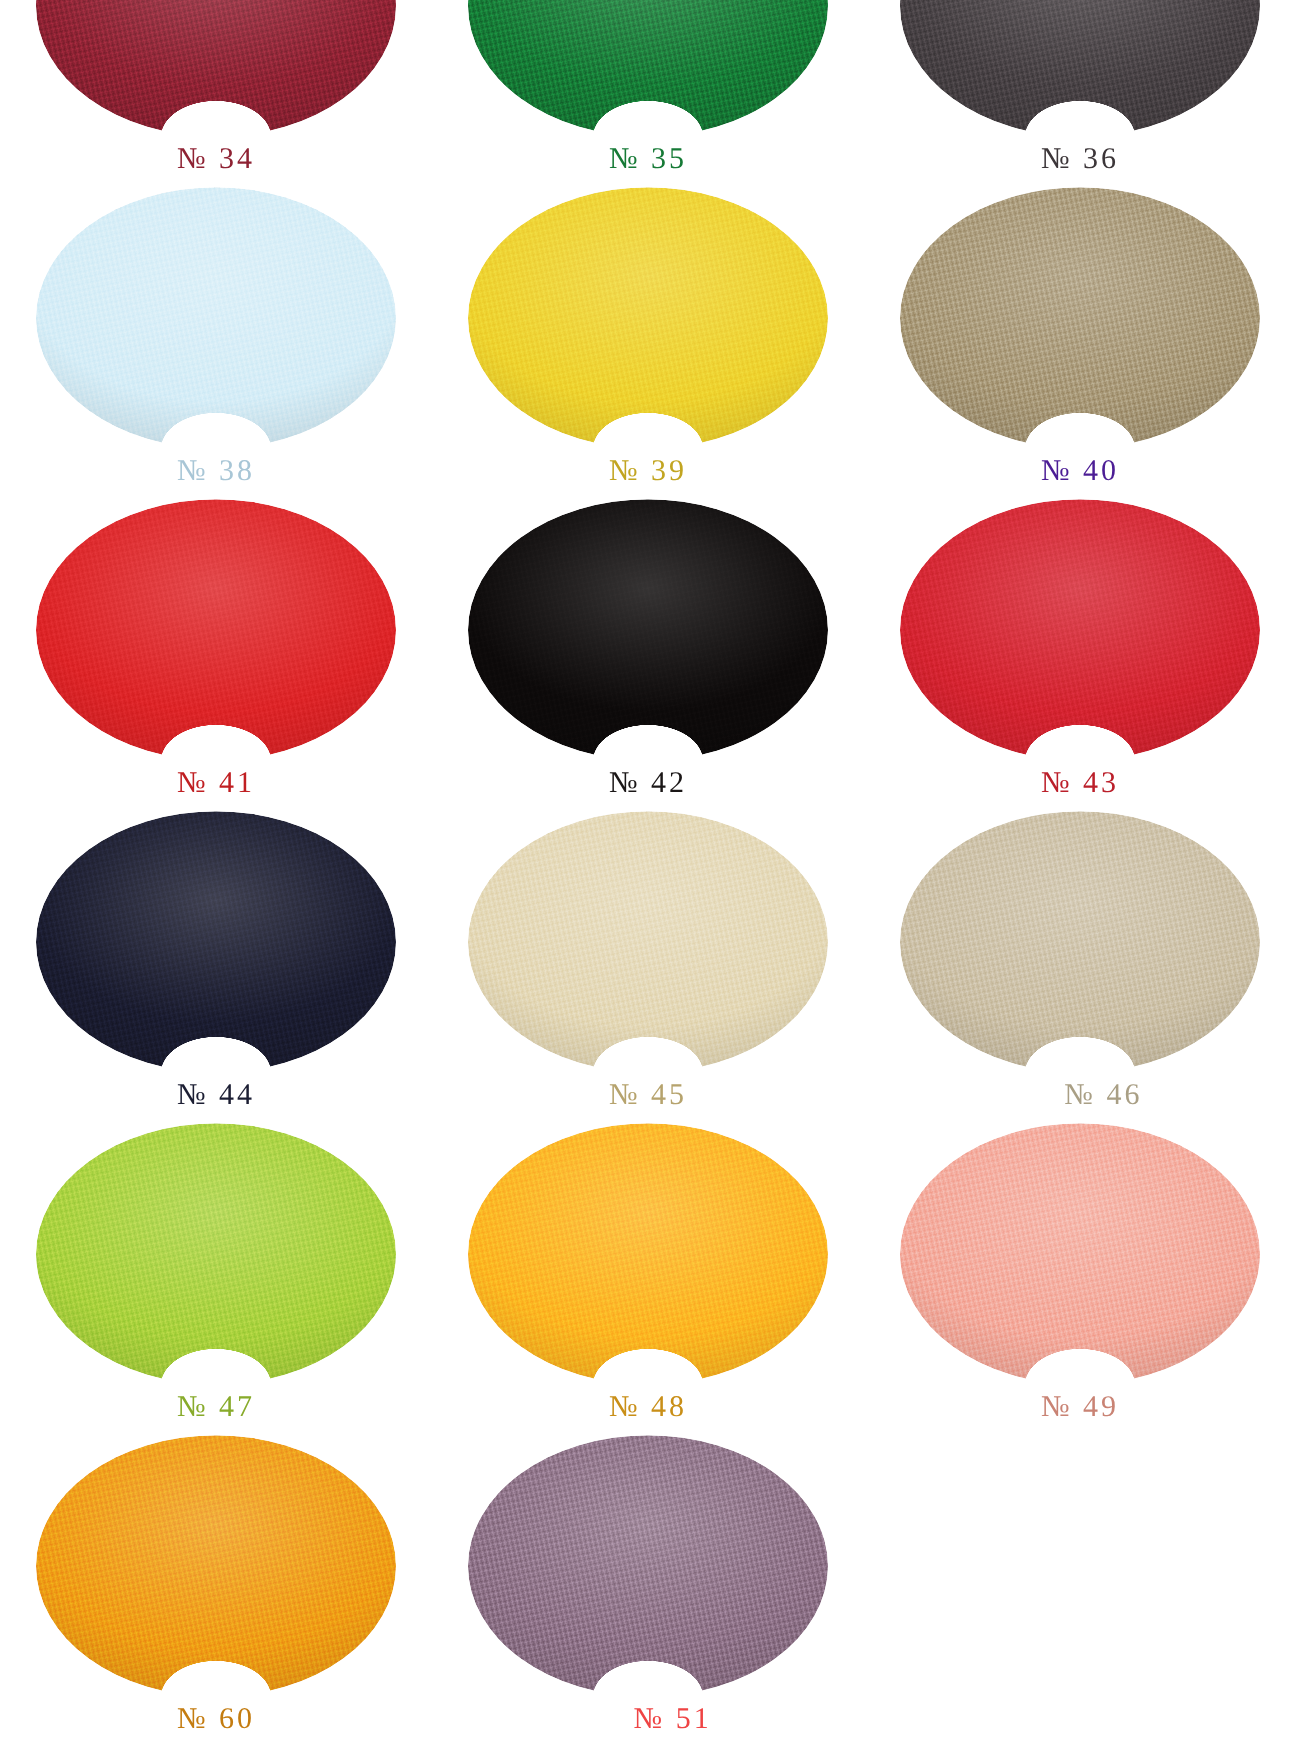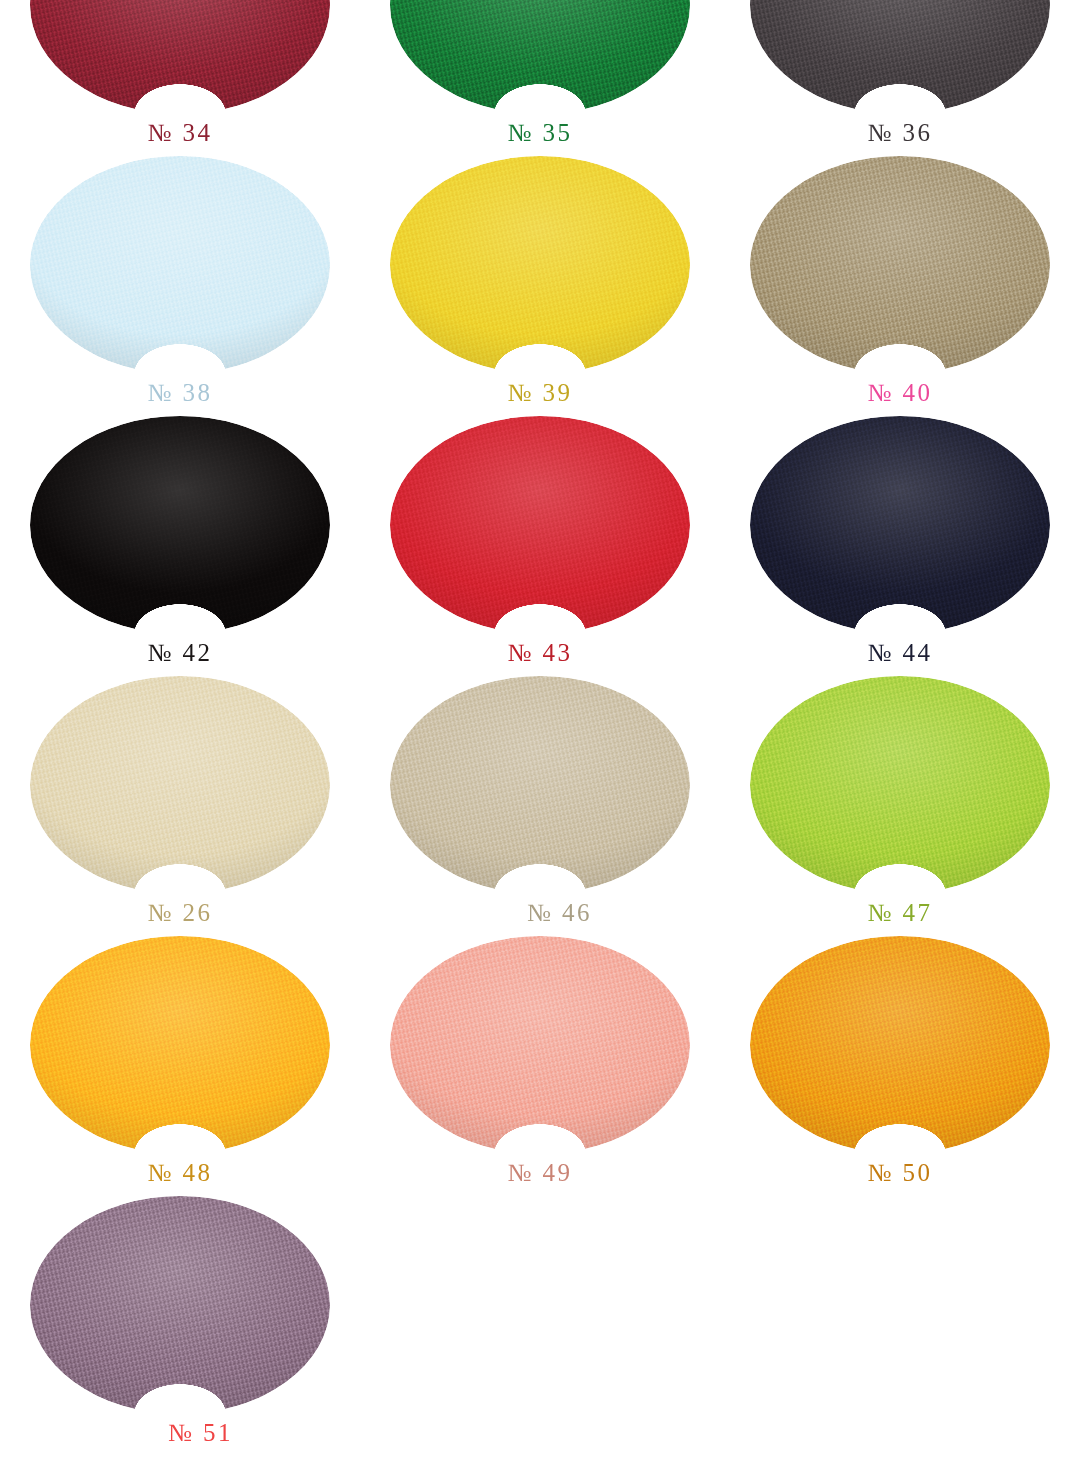--- a/index.html
+++ b/index.html
@@ -166,21 +166,30 @@
         </div>
         <div class="chip-label" style="color: rgb(194, 165, 33);">№ 39</div>
       </div>
       <div class="swatch-cell">
         <div class="chip-wrap">
           <div class="chip" style="background: rgb(168, 152, 119);">
             <div class="weave"></div>
             <div class="shade"></div>
           </div>
         </div>
-        <div class="chip-label" style="color: #ec4899; text-align: center;">№ 40</div>
+        <div class="chip-label" style="color: #4c1d95; text-align: center;">№ 40</div>
+      </div>
+      <div class="swatch-cell">
+        <div class="chip-wrap">
+          <div class="chip" style="background: rgb(221, 36, 39);">
+            <div class="weave"></div>
+            <div class="shade"></div>
+          </div>
+        </div>
+        <div class="chip-label" style="color: rgb(192, 31, 34);">№ 41</div>
       </div>
       <div class="swatch-cell">
         <div class="chip-wrap">
           <div class="chip" style="background: rgb(13, 10, 10);">
             <div class="weave"></div>
             <div class="shade"></div>
           </div>
         </div>
         <div class="chip-label" style="color: rgb(27, 23, 23);">№ 42</div>
       </div>
@@ -202,21 +211,21 @@
         </div>
         <div class="chip-label" style="color: rgb(28, 30, 51); text-align: center;">№ 44</div>
       </div>
       <div class="swatch-cell">
         <div class="chip-wrap">
           <div class="chip" style="background: rgb(228, 216, 182);">
             <div class="weave"></div>
             <div class="shade"></div>
           </div>
         </div>
-        <div class="chip-label" style="color: rgb(182, 163, 109);">№ 26</div>
+        <div class="chip-label" style="color: rgb(182, 163, 109);">№ 45</div>
       </div>
       <div class="swatch-cell">
         <div class="chip-wrap">
           <div class="chip" style="background: rgb(204, 192, 166);">
             <div class="weave"></div>
             <div class="shade"></div>
           </div>
         </div>
         <div class="chip-label" style="color: rgb(169, 159, 133); margin-left: 39px;">№ 46</div>
       </div>
@@ -247,21 +256,21 @@
         </div>
         <div class="chip-label" style="color: rgb(201, 131, 116);">№ 49</div>
       </div>
       <div class="swatch-cell">
         <div class="chip-wrap">
           <div class="chip" style="background: rgb(239, 156, 21);">
             <div class="weave"></div>
             <div class="shade"></div>
           </div>
         </div>
-        <div class="chip-label" style="color: rgb(196, 124, 16);">№ 50</div>
+        <div class="chip-label" style="color: rgb(196, 124, 16);">№ 60</div>
       </div>
       <div class="swatch-cell">
         <div class="chip-wrap">
           <div class="chip" style="background: rgb(141, 113, 135);">
             <div class="weave"></div>
             <div class="shade"></div>
           </div>
         </div>
         <div class="chip-label" style="color: #ef4444; margin-left: 41px;">№ 51</div>
       </div>

